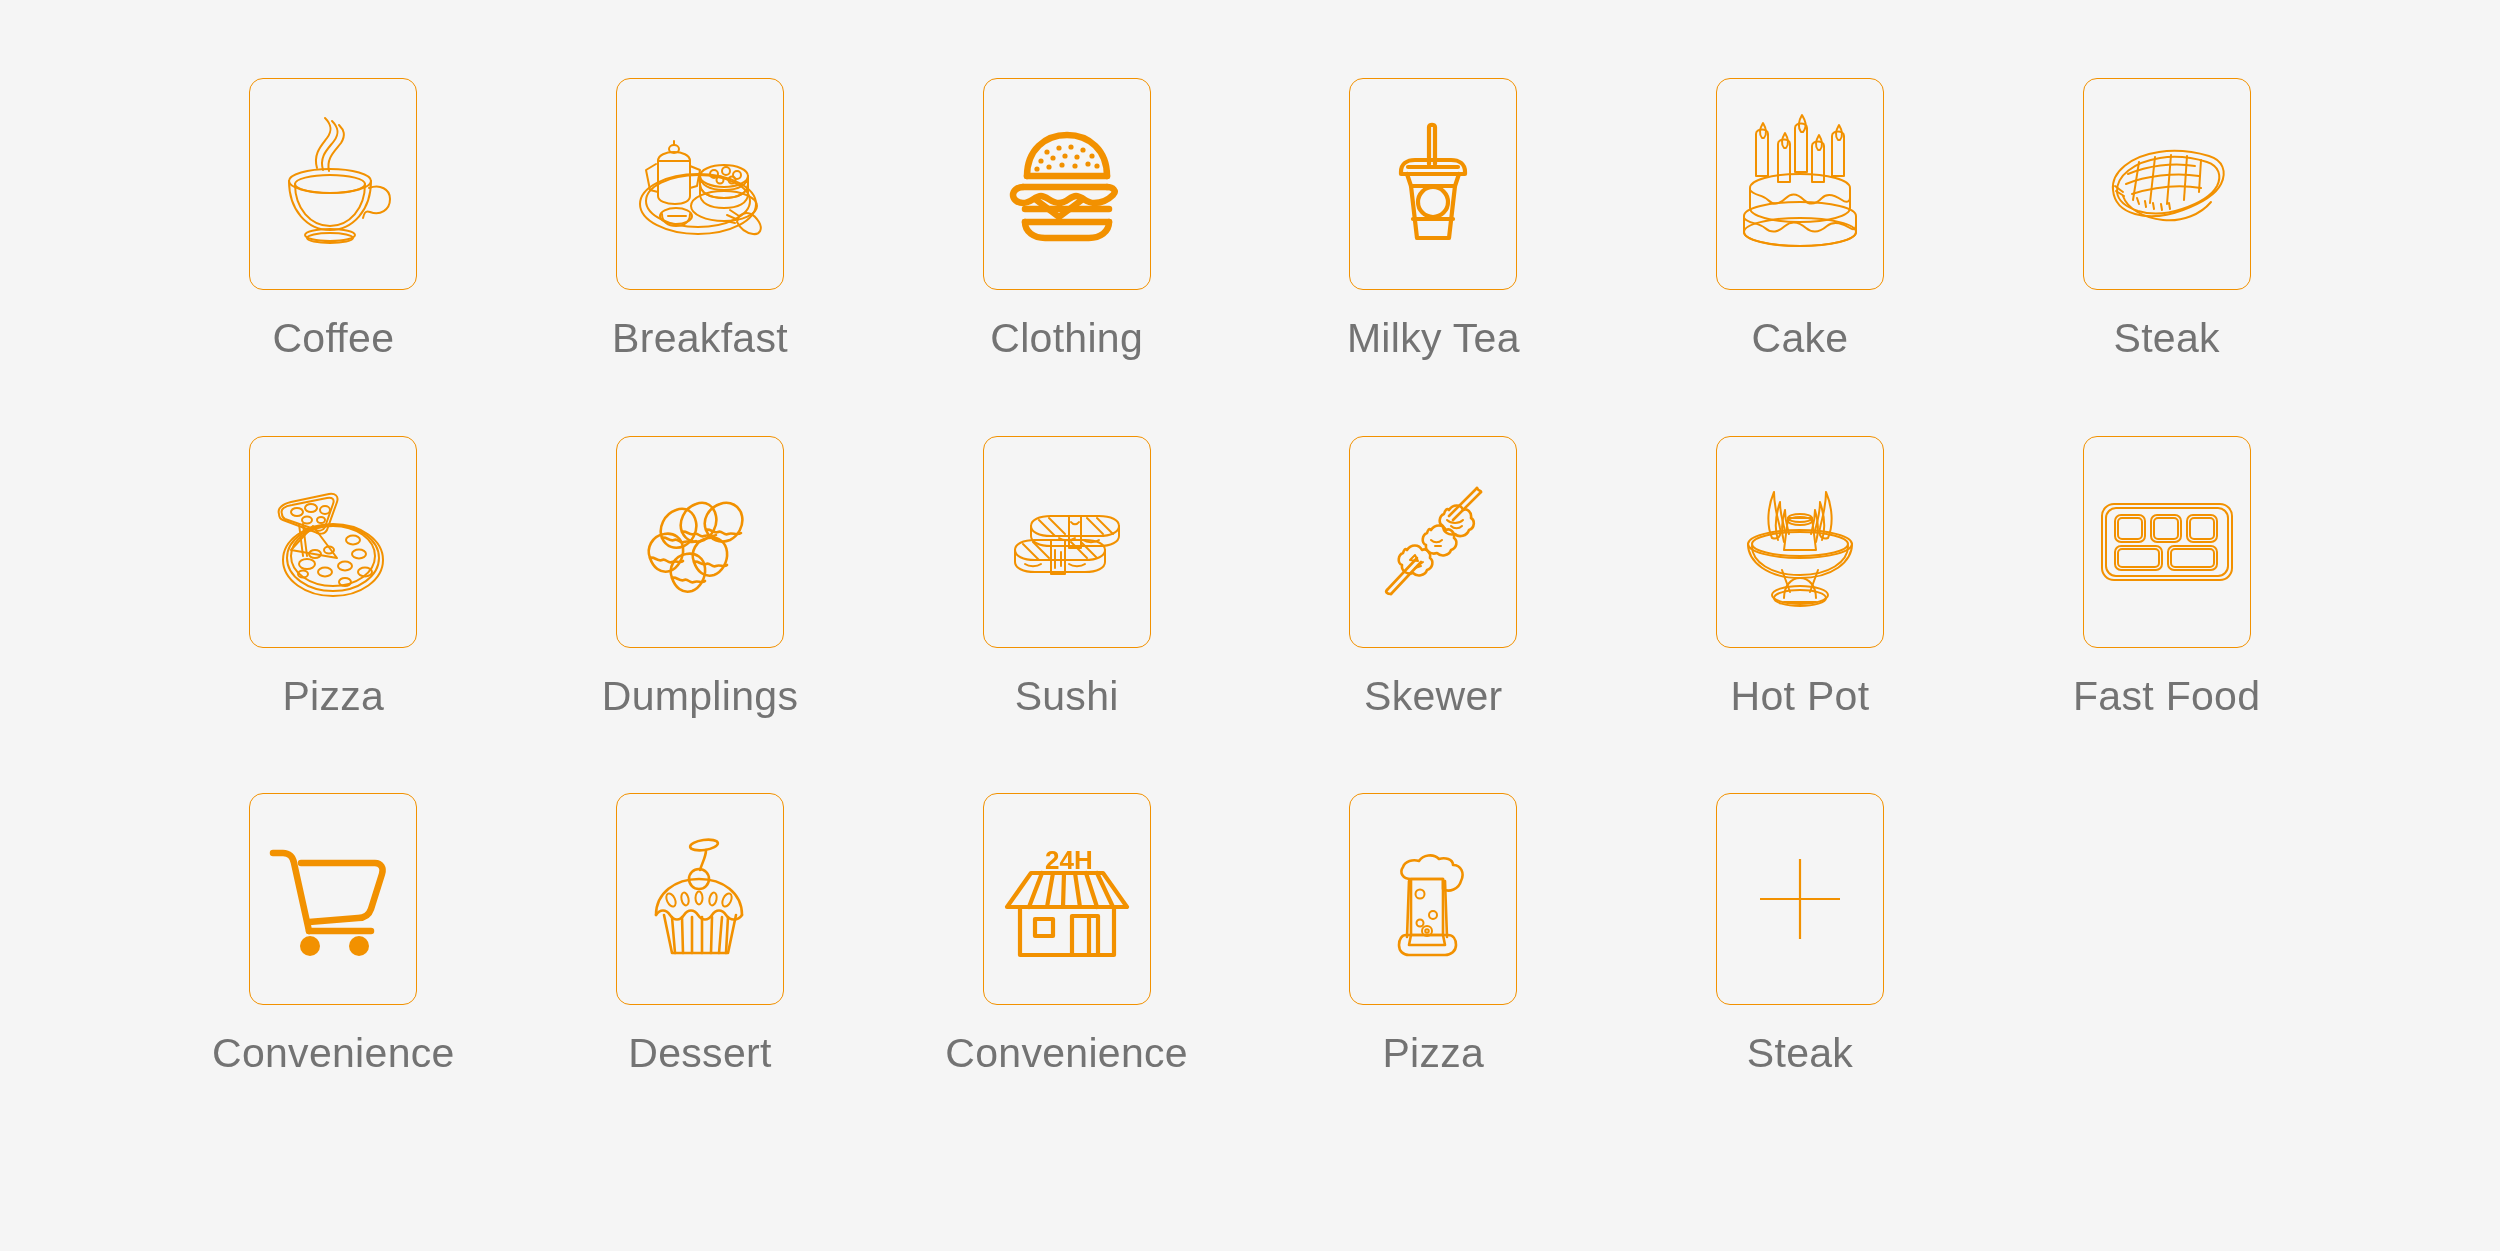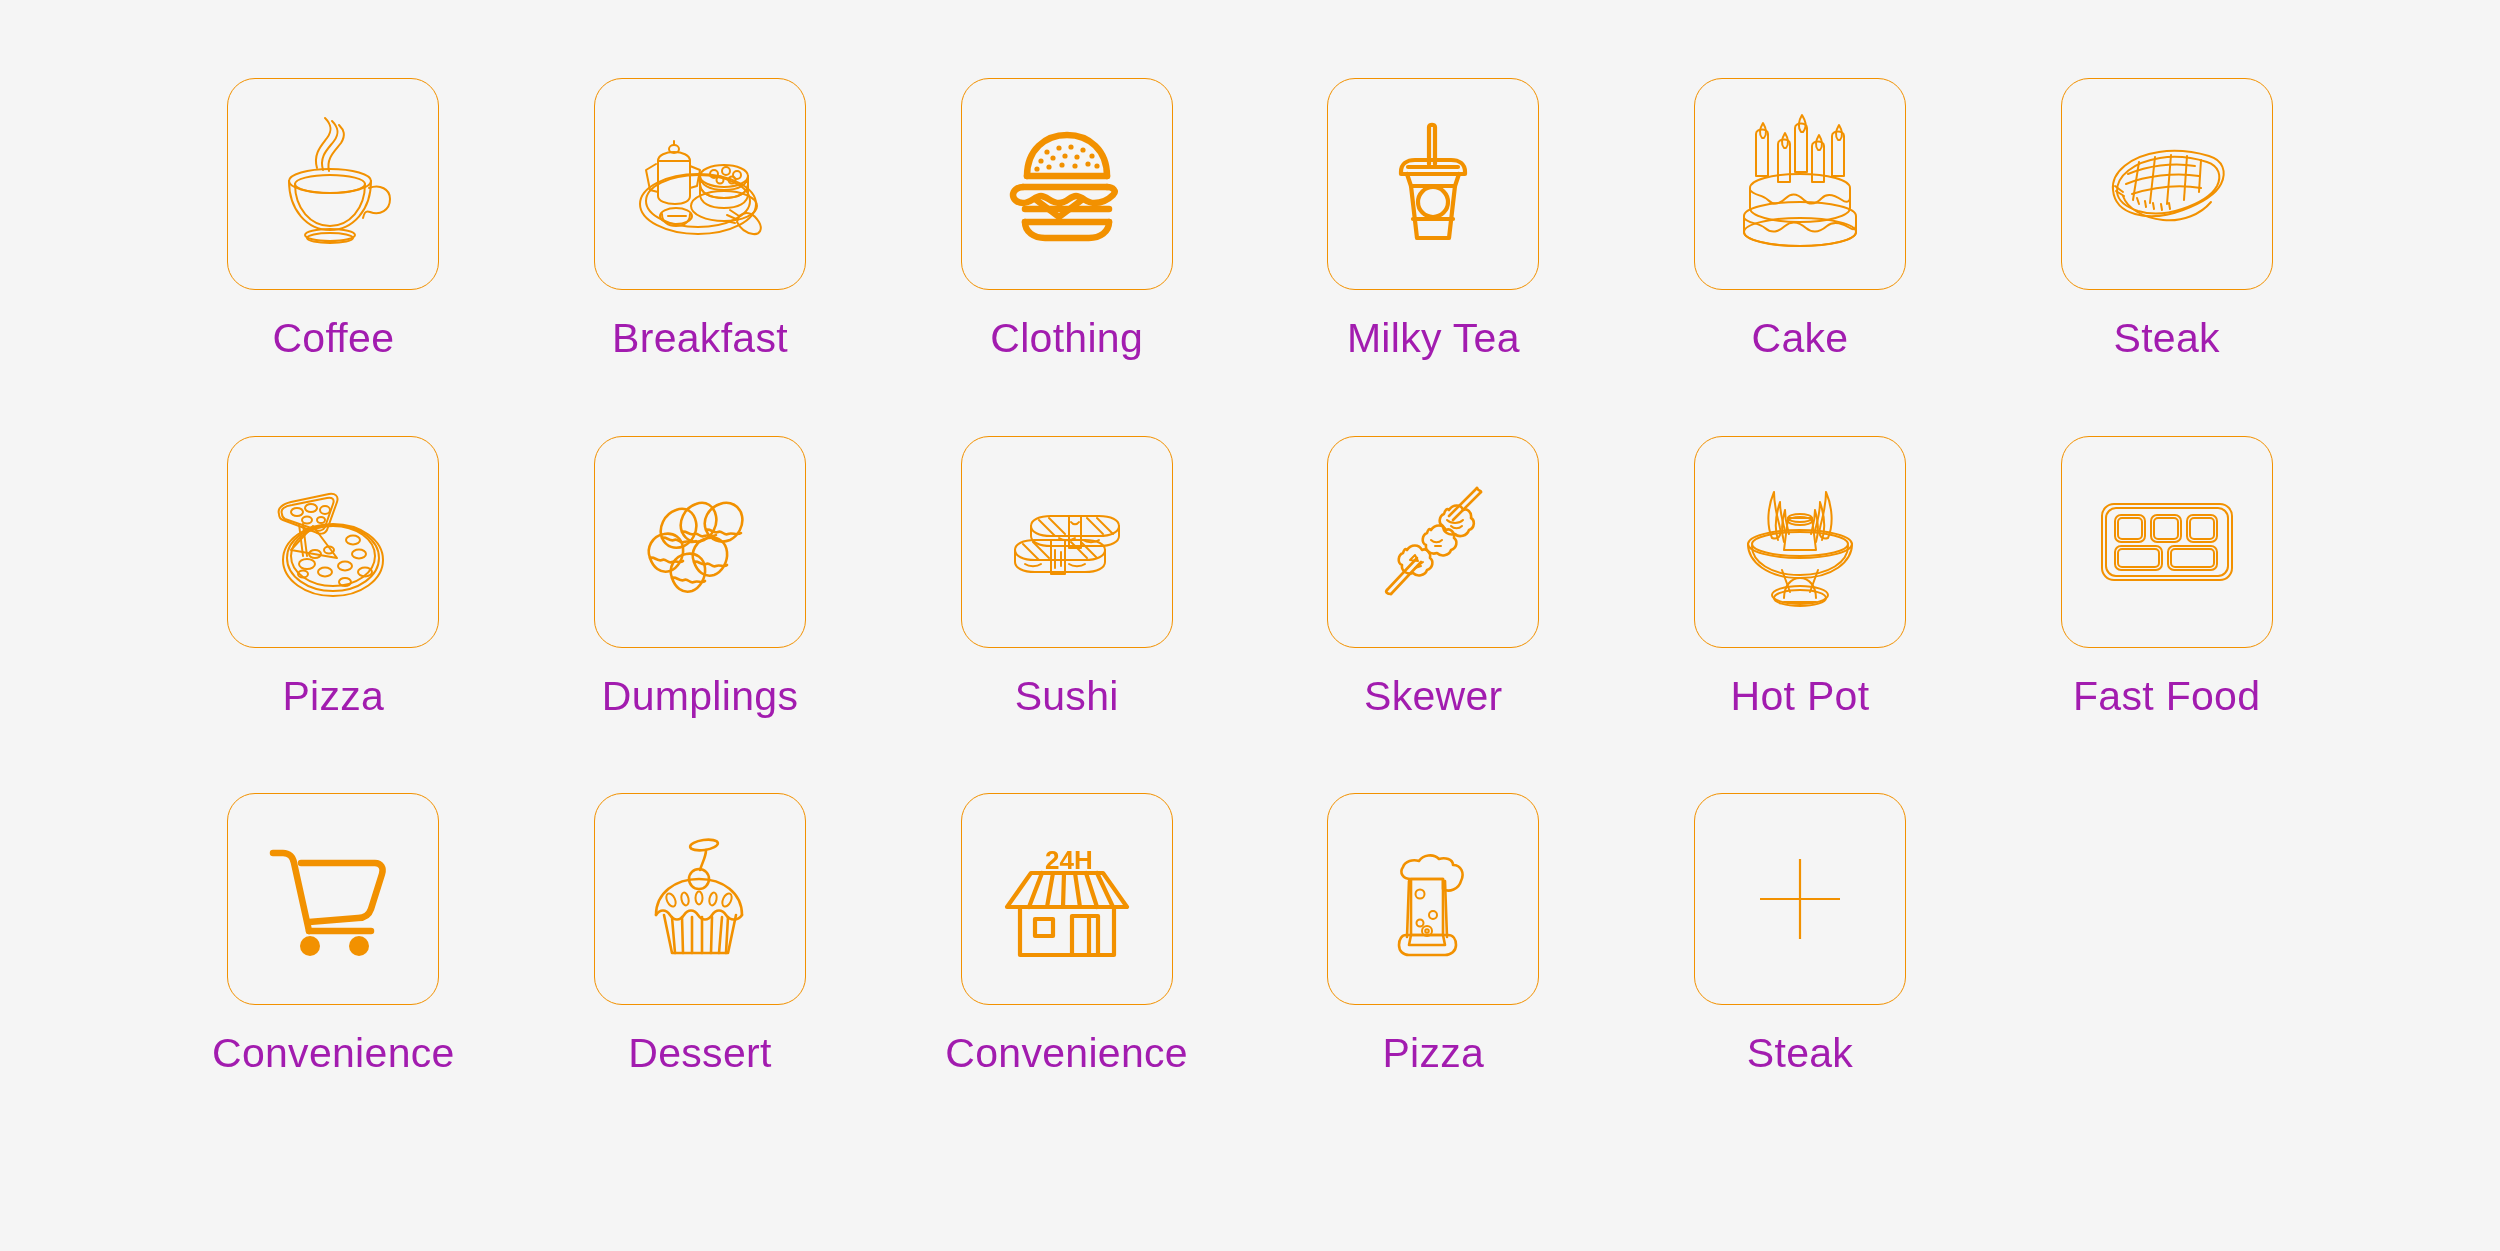--- a/index.html
+++ b/index.html
@@ -27,40 +27,40 @@
   }
 
   .grid-cell {
     display: flex;
     flex-direction: column;
     align-items: center;
     justify-content: flex-start;
   }
 
   .icon-card {
-    width: 212px;
+    width: 168px;
     height: 212px;
     border: 1.6px solid #F29100;
-    border-radius: 28px;
+    border-radius: 14px;
     background: transparent;
     display: flex;
     align-items: center;
     justify-content: center;
     box-sizing: border-box;
   }
 
   .icon-card svg {
     width: 160px;
     height: 160px;
     display: block;
   }
 
   .icon-label {
     margin-top: 28px;
-    color: #a21caf;
+    color: #737373;
     font-size: 41px;
     line-height: 1;
     font-weight: 400;
     letter-spacing: 0.3px;
     text-align: center;
     white-space: nowrap;
   }
 
   
   .ln {

